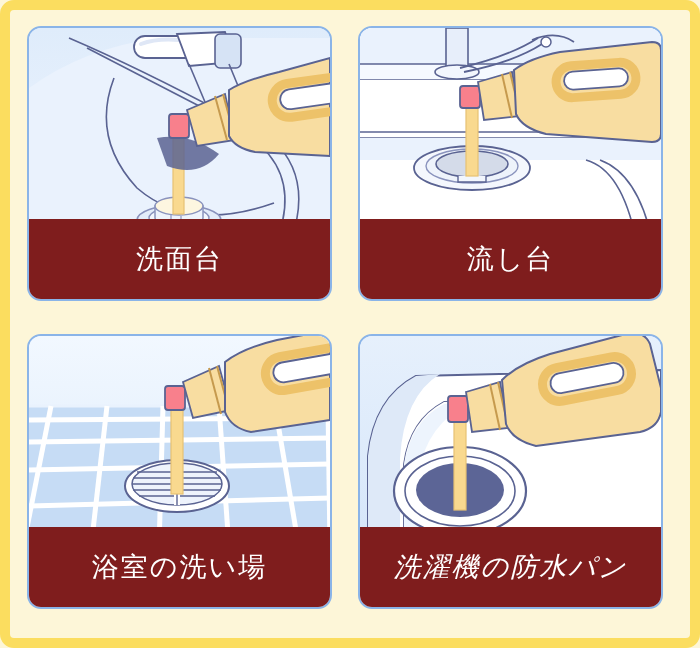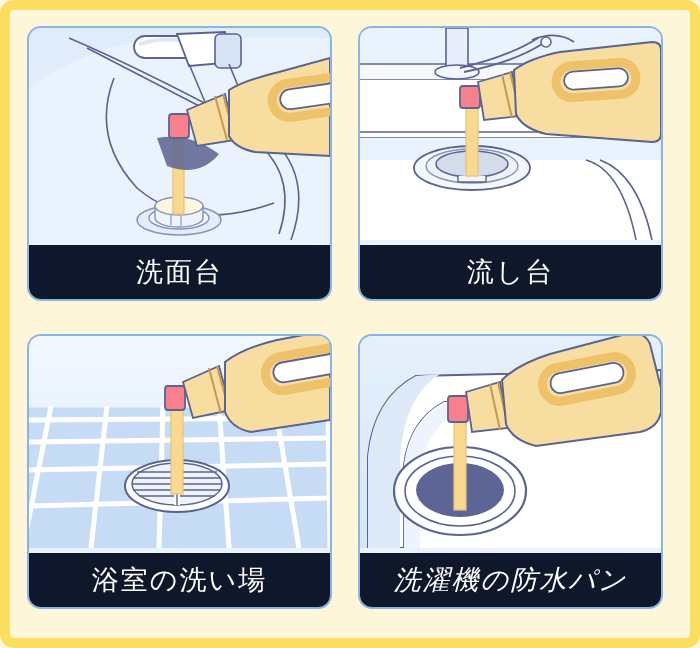--- a/index.html
+++ b/index.html
@@ -27,22 +27,22 @@
     overflow:hidden;
     background:#eaf2fd;
   }
   .card-art{
     position:absolute;left:0;top:0;right:0;
     height:212px;
     overflow:hidden;
   }
   .card-label{
     position:absolute;left:0;right:0;bottom:0;
-    height:54px;
-    background:#0f172a;
+    height:80px;
+    background:#7f1d1d;
     display:flex;align-items:center;justify-content:center;
   }
   .card-label span{
     color:#ffffff;
     font-size:27px;
     letter-spacing:2px;
     font-family:"Liberation Sans","DejaVu Sans",sans-serif;
     line-height:1;
   }
   svg{display:block;}

